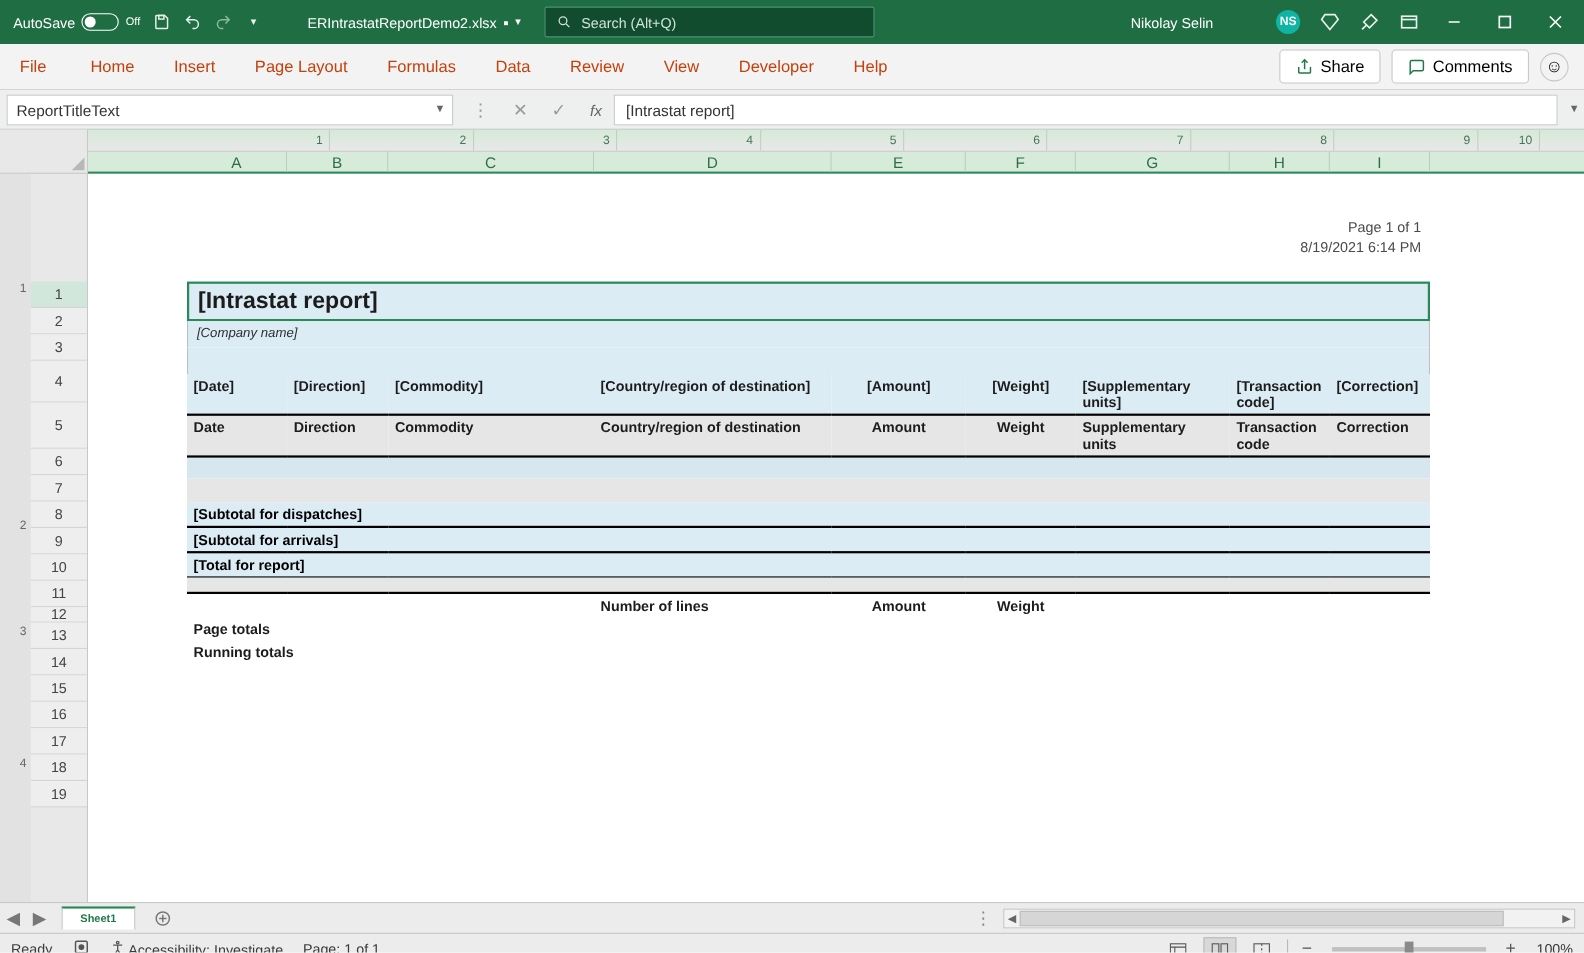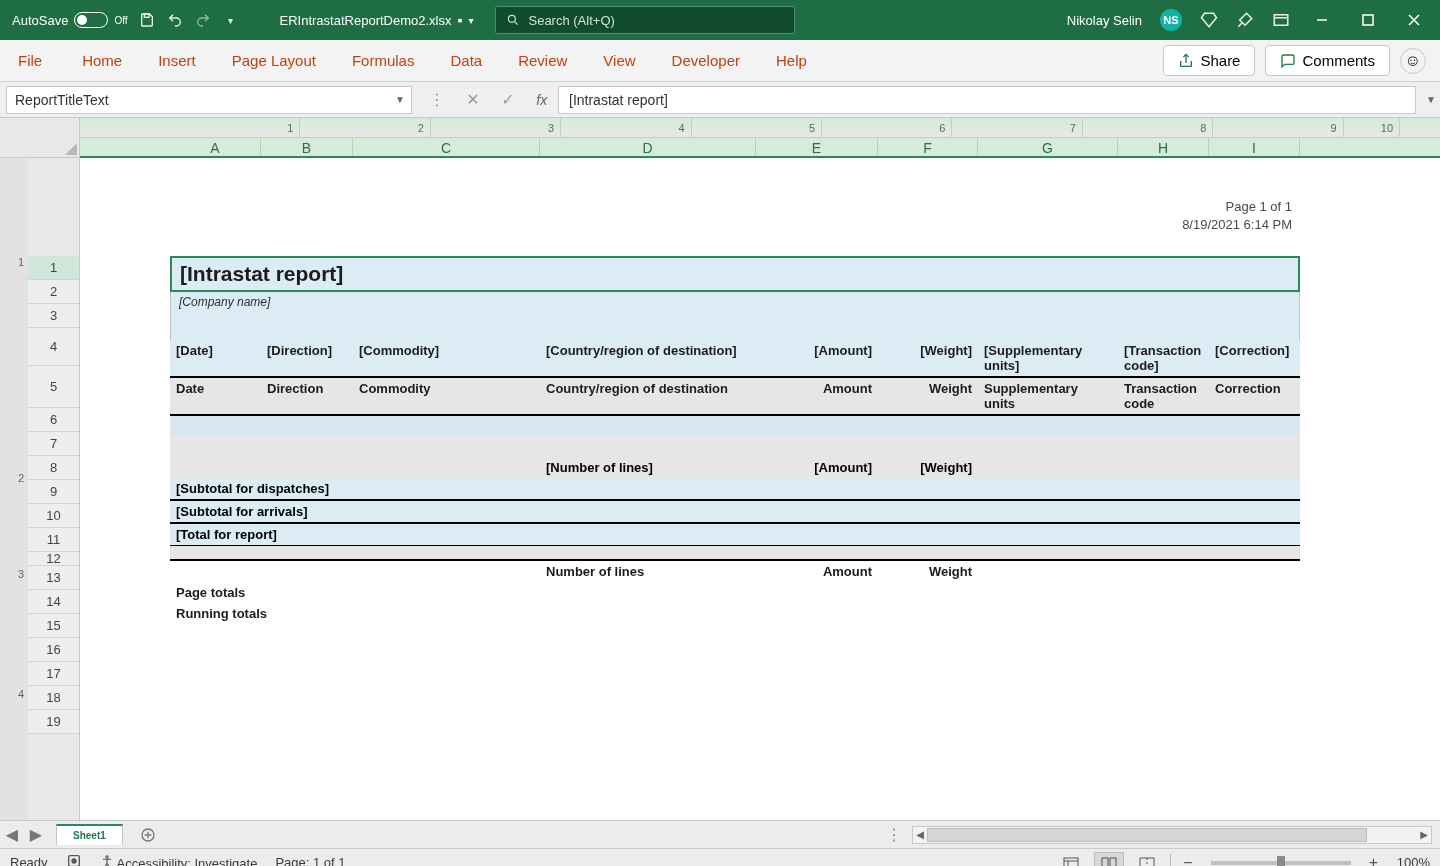--- a/index.html
+++ b/index.html
@@ -8,21 +8,21 @@
 
 .title-bar { background: #1f6e43; height: 40px; display: flex; align-items: center; color: #fff; font-size: 13px; }
 .title-left { display: flex; align-items: center; gap: 10px; padding-left: 12px; }
 .autosave { display: flex; align-items: center; gap: 6px; }
 .autosave-toggle { width: 34px; height: 16px; border: 1px solid #fff; border-radius: 10px; position: relative; }
 .autosave-toggle::after { content:""; width:10px; height:10px; background:#fff; border-radius:50%; position:absolute; left:2px; top:2px; }
 .title-icon { width: 18px; height: 18px; display:flex; align-items:center; justify-content:center; opacity:.9; }
 .title-filename { flex: 0 0 auto; margin-left: 40px; color:#fff; display:flex; align-items:center; gap:6px;text-align:right;}
 .title-search { flex: 0 0 300px; margin-left: 22px; height: 28px; background:#114c2e; border:1px solid #4b9070; border-radius:2px; display:flex; align-items:center; padding:0 10px; color:#cfe2d6; gap:8px;}
 .title-right { margin-left:auto; display:flex; align-items:center; gap:18px; padding-right:12px;}
-.user-badge { width:22px; height:22px; border-radius:50%; background:#0fb5a2; color:#fff; display:flex; align-items:center; justify-content:center; font-size:11px; font-weight:600;}
+.user-badge { width:22px; height:22px; border-radius:50%; background:#0fb5a2; color:#fff; display:flex; align-items:center; justify-content:center; font-size:11px; font-weight:600;margin-left:39px;}
 .win-btn { width:28px; height:28px; display:flex; align-items:center; justify-content:center;}
 
 
 .ribbon-tabs { background:#f3f3f3; height:42px; border-bottom:1px solid #d0d0d0; display:flex; align-items:center; padding:0 14px; gap:8px;}
 .ribbon-tab { padding:6px 14px; color:#c2410c; font-size:15px; border-radius:4px; cursor:pointer;}
 .ribbon-tab:first-child { padding-left:4px; padding-right:18px;}
 .ribbon-right { margin-left:auto; display:flex; gap:10px; align-items:center;}
 .ribbon-btn { background:#fff; border:1px solid #c8c8c8; border-radius:4px; padding:6px 14px; font-size:15px; display:flex; align-items:center; gap:6px;}
 .ribbon-face { width:26px; height:26px; border:1px solid #c8c8c8; border-radius:50%; display:flex; align-items:center; justify-content:center;}
 
@@ -69,21 +69,21 @@
 .sheet-table td { padding:3px 6px; vertical-align:top;}
 .th-placeholder td { background:#dcecf4; font-weight:700; color:#1c1c1c; border-bottom:2px solid #000;}
 .th-labels td { background:#e6e6e6; font-weight:700; color:#1c1c1c; border-bottom:2px solid #000;}
 .blue-strip td { background:#d6e7f0; height:20px;}
 .ph-summary td { background:#e6e6e6; font-weight:700;}
 .ph-subtotal td { background:#dcecf4; font-weight:700;}
 .total-row td { background:#dcecf4; font-weight:700; border-top:2px solid #000;}
 .after-total td { background:#e6e6e6; height:14px; border-top:1px solid #000; border-bottom:2px solid #000;}
 .footer-labels td { font-weight:700; color:#1c1c1c;}
 .tA{width:91px}.tB{width:92px}.tC{width:187px}.tD{width:216px}.tE{width:122px}.tF{width:100px}.tG{width:140px}.tH{width:91px}.tI{width:91px}
-.tE,.tF,.tG{ text-align:right;}
+.tE,.tF,.tG{ text-align:center;}
 
 
 .sheet-tab-bar { height:28px; background:#ececec; border-top:1px solid #c8c8c8; display:flex; align-items:center;}
 .nav-arrow { width:24px; text-align:center; color:#777;}
 .sheet-tab { background:#fff; border:1px solid #c4c4c4; border-bottom:none; padding:4px 16px; font-size:10px; color:#1f7a4a; font-weight:600; border-top:2px solid #2a8a57; margin-left:8px;}
 .add-sheet { width:26px; height:22px; display:flex; align-items:center; justify-content:center; margin-left:12px;}
 .hscroll-spacer { flex:1;}
 .hscroll { width:520px; height:18px; background:#f2f2f2; border:1px solid #c8c8c8; margin-right:8px; position:relative;}
 .hscroll-thumb { position:absolute; left:14px; top:1px; bottom:1px; width:440px; background:#d6d6d6; border:1px solid #bdbdbd;}
 .hscroll-ar { position:absolute; top:0; bottom:0; width:14px; display:flex; align-items:center; justify-content:center; font-size:10px; color:#666;}
@@ -339,31 +339,20 @@
               <td class="tG" style="text-align:left">Supplementary units</td>
               <td>Transaction code</td>
               <td>Correction</td>
             </tr>
             <tr class="blue-strip">
                   <td colspan="9"></td>
                 </tr>
             <tr class="ph-summary">
                   <td colspan="9" style="height:22px"></td>
                 </tr>
-            <tr class="ph-summary">
-              <td></td>
-                  <td></td>
-                  <td></td>
-              <td class="center">[Number of lines]</td>
-              <td class="tE">[Amount]</td>
-              <td class="tF">[Weight]</td>
-              <td></td>
-                  <td></td>
-                  <td></td>
-            </tr>
             <tr class="ph-subtotal" style="border-bottom:2px solid #000">
               <td colspan="9">[Subtotal for dispatches]</td>
             </tr>
             <tr class="ph-subtotal">
               <td colspan="9">[Subtotal for arrivals]</td>
             </tr>
             <tr class="total-row">
               <td colspan="9">[Total for report]</td>
             </tr>
             <tr class="after-total">

